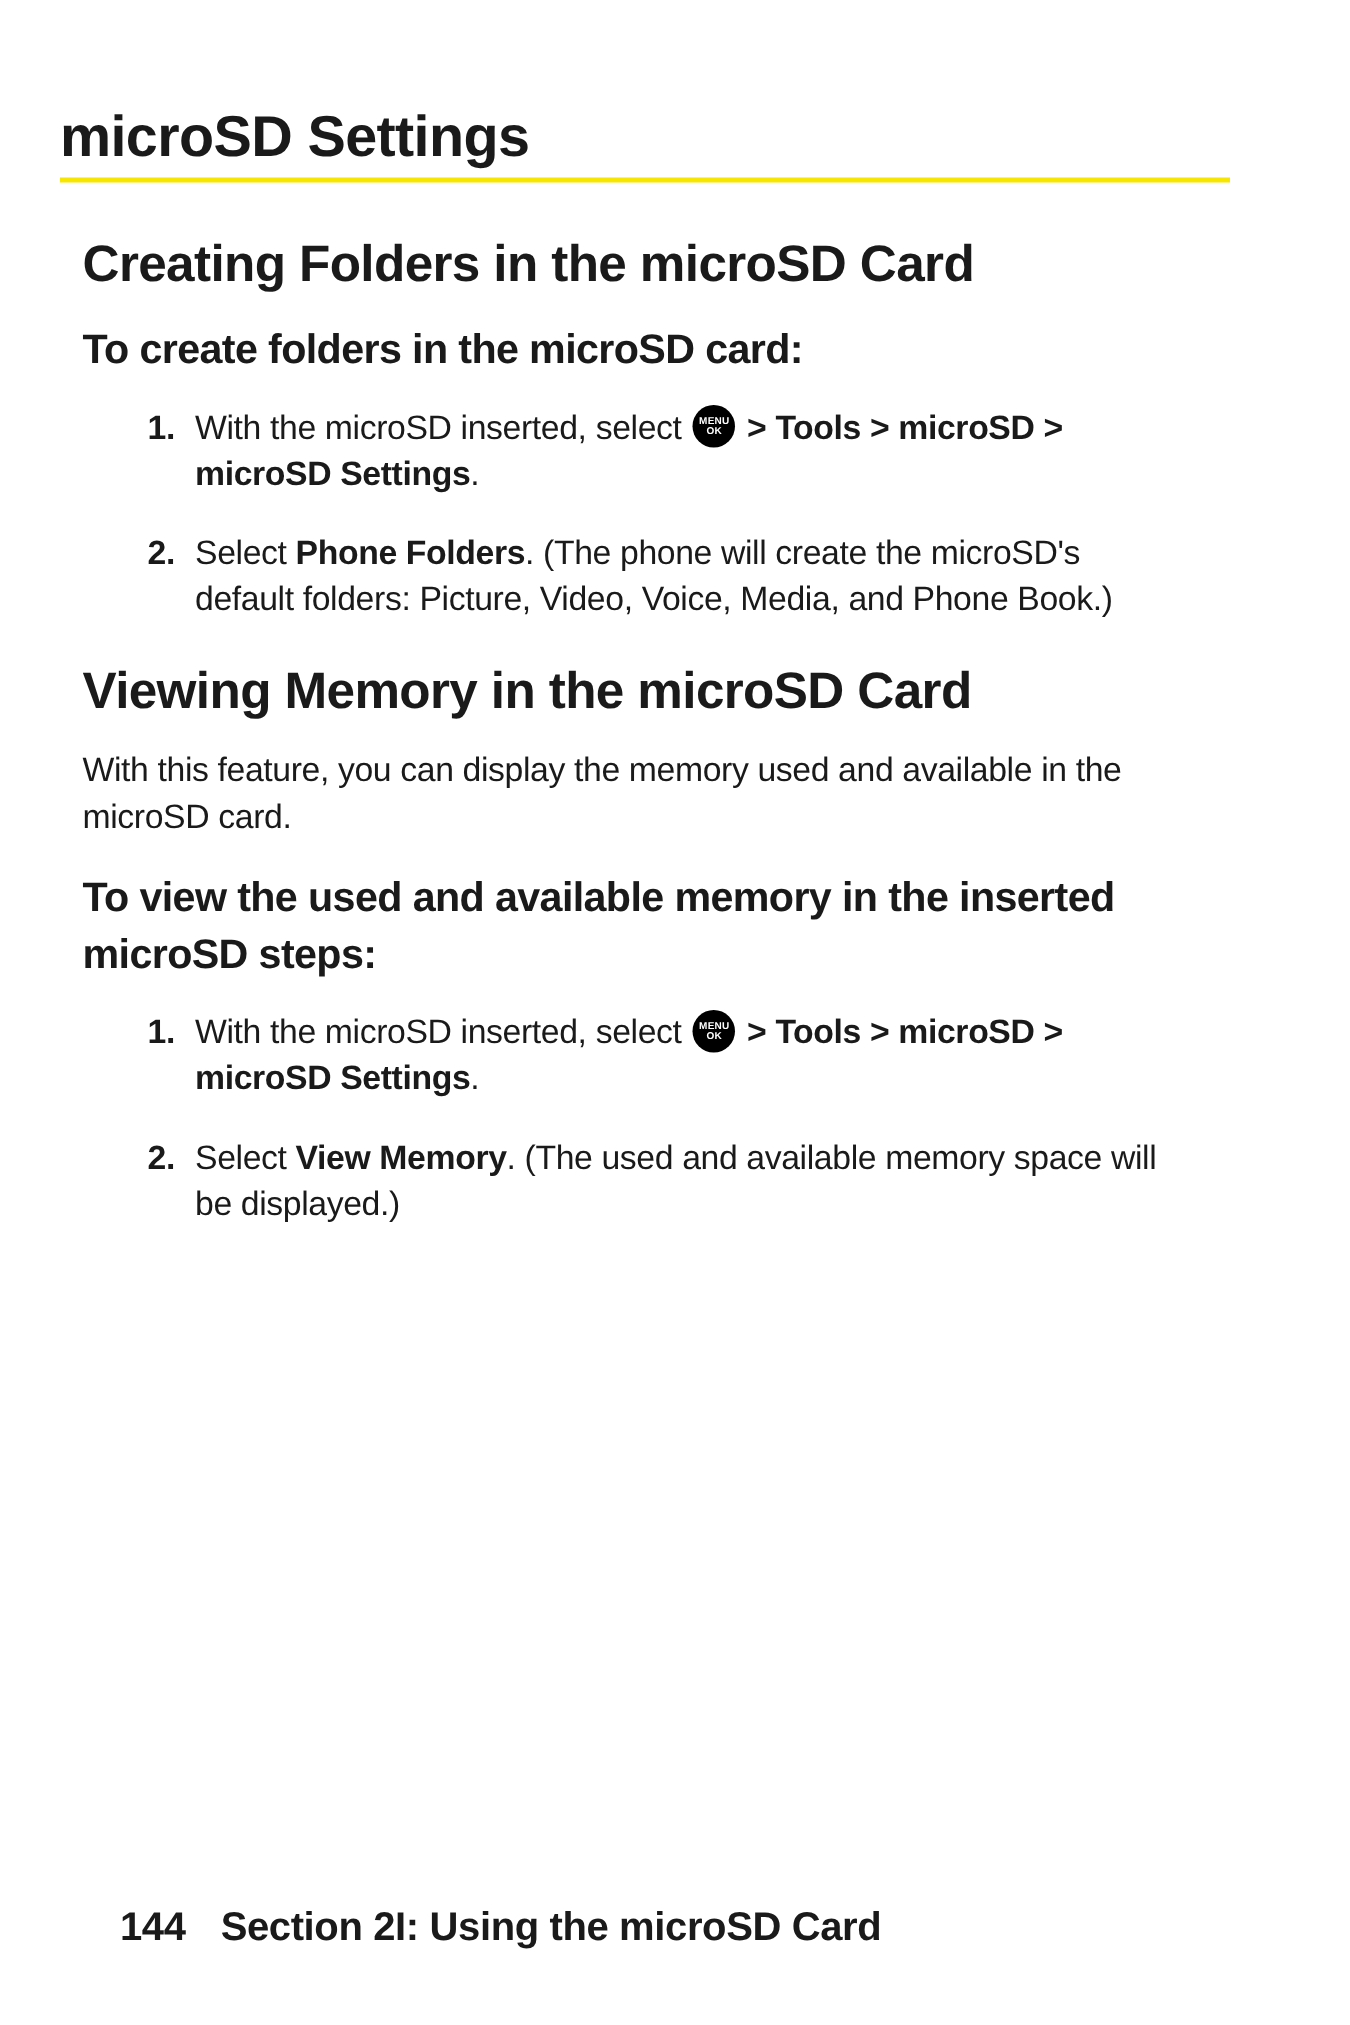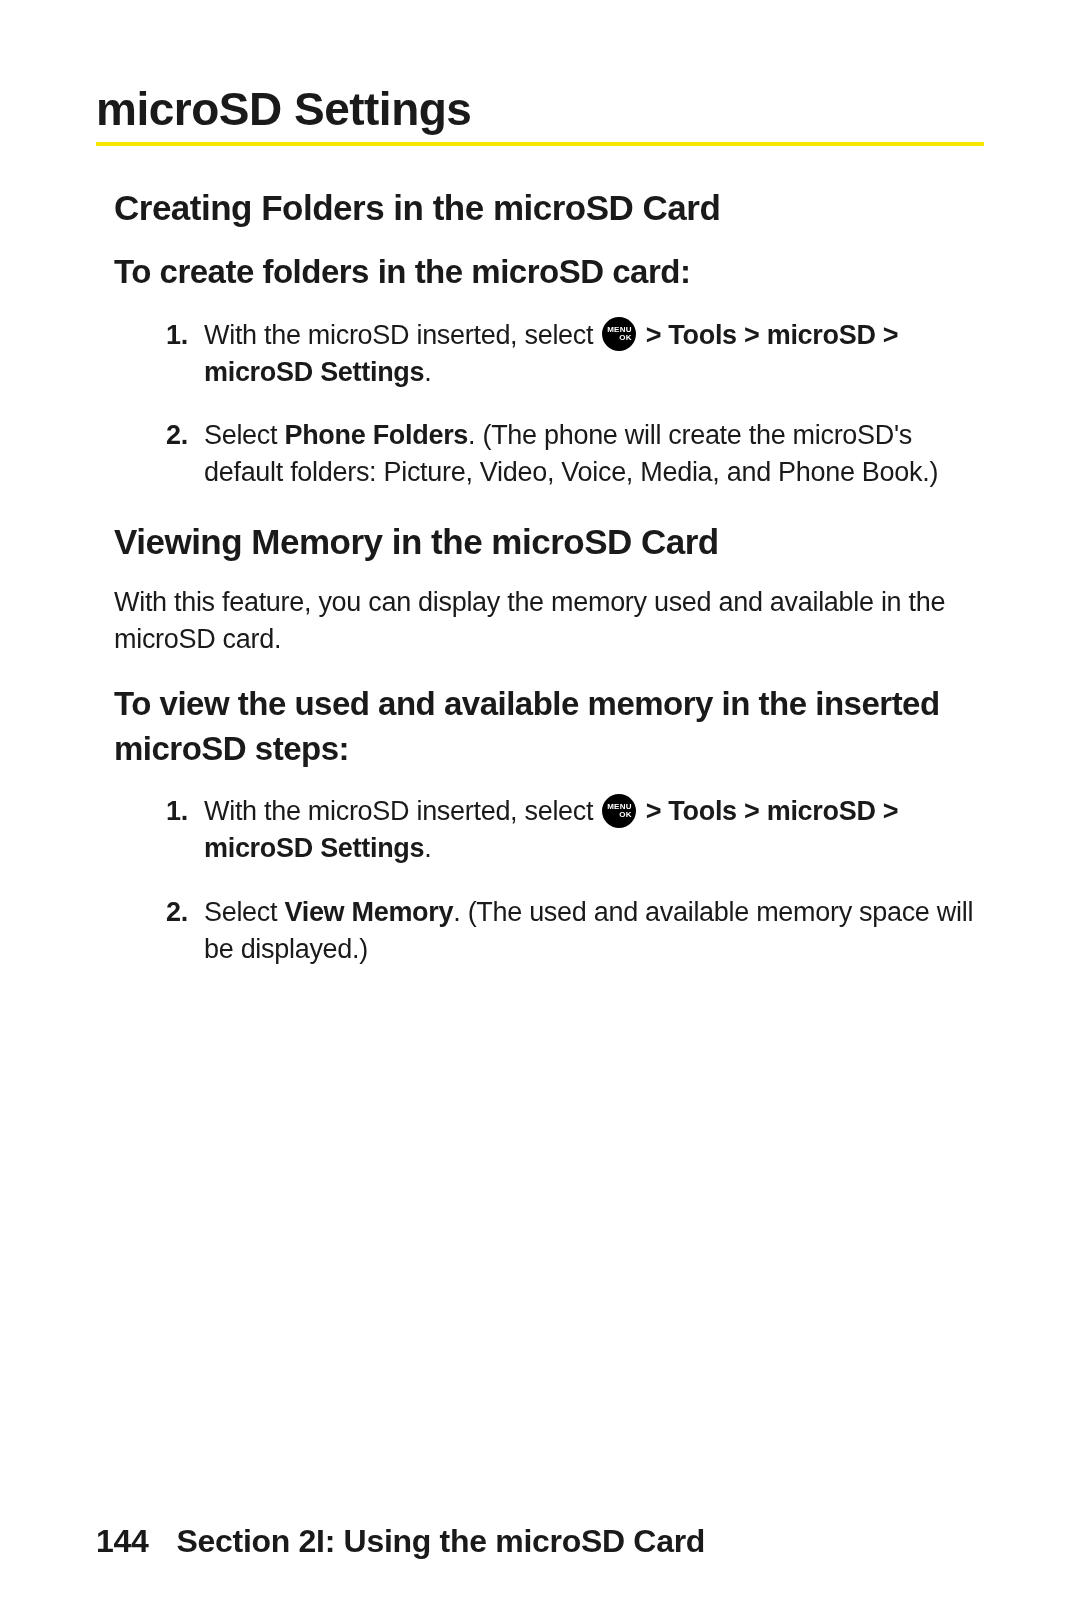--- a/index.html
+++ b/index.html
@@ -9,37 +9,37 @@
     height: 1620px;
     background: #ffffff;
     font-family: "Segoe UI", "Helvetica Neue", Arial, sans-serif;
     color: #1a1a1a;
     -webkit-font-smoothing: antialiased;
   }
   .page {
     box-sizing: border-box;
     width: 1080px;
     height: 1620px;
-    padding: 82px 96px 0 96px;
+    padding: 82px 96px 0 48px;
     position: relative;
   }
   .h1 {
     font-size: 46px;
     font-weight: 700;
     letter-spacing: -0.5px;
     margin: 0 0 6px 0;
   }
   .h1-rule {
     height: 4px;
     background: #f6e600; 
     width: 100%;
     margin-bottom: 42px;
   }
   .h2 {
-    font-size: 35px;
+    font-size: 41px;
     font-weight: 700;
     letter-spacing: -0.5px;
     margin: 0 0 22px 18px;
   }
   .para {
     font-size: 27px;
     line-height: 1.38;
     letter-spacing: -0.3px;
     margin: 0 0 24px 18px;
     max-width: 860px;
@@ -80,21 +80,21 @@
     align-items: center;
     justify-content: center;
     width: 34px;
     height: 34px;
     border-radius: 50%;
     background: #000000;
     color: #ffffff;
     font-size: 8px;
     font-weight: 700;
     line-height: 8px;
-    text-align: right;
+    text-align: center;
     vertical-align: middle;
     position: relative;
     top: -2px;
     margin: 0 2px;
   }
   .menu-icon .r1, .menu-icon .r2 {
     display: block;
     letter-spacing: 0.2px;
   }
   .footer {

